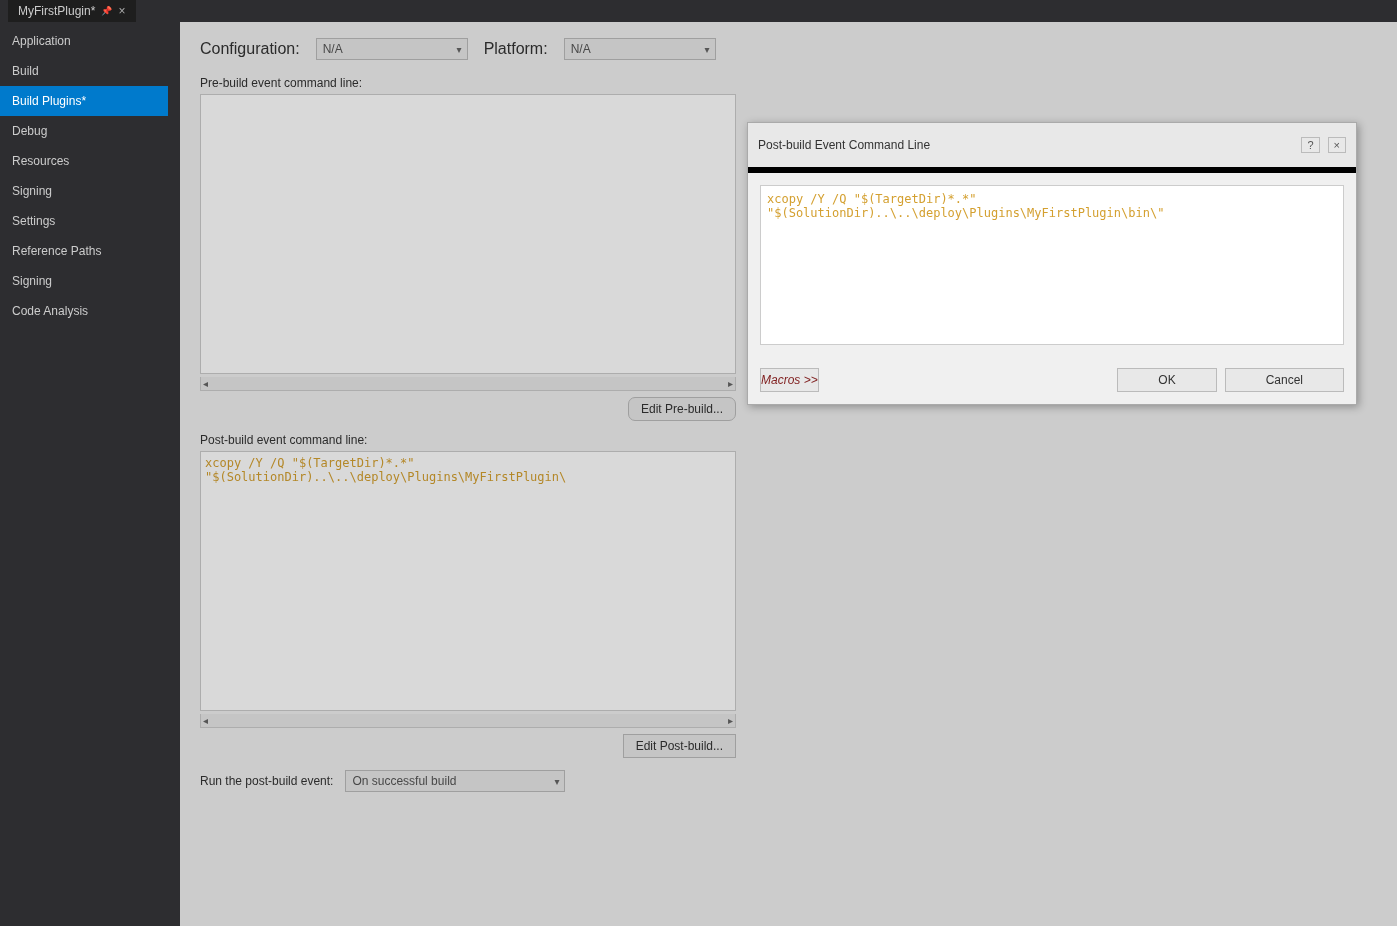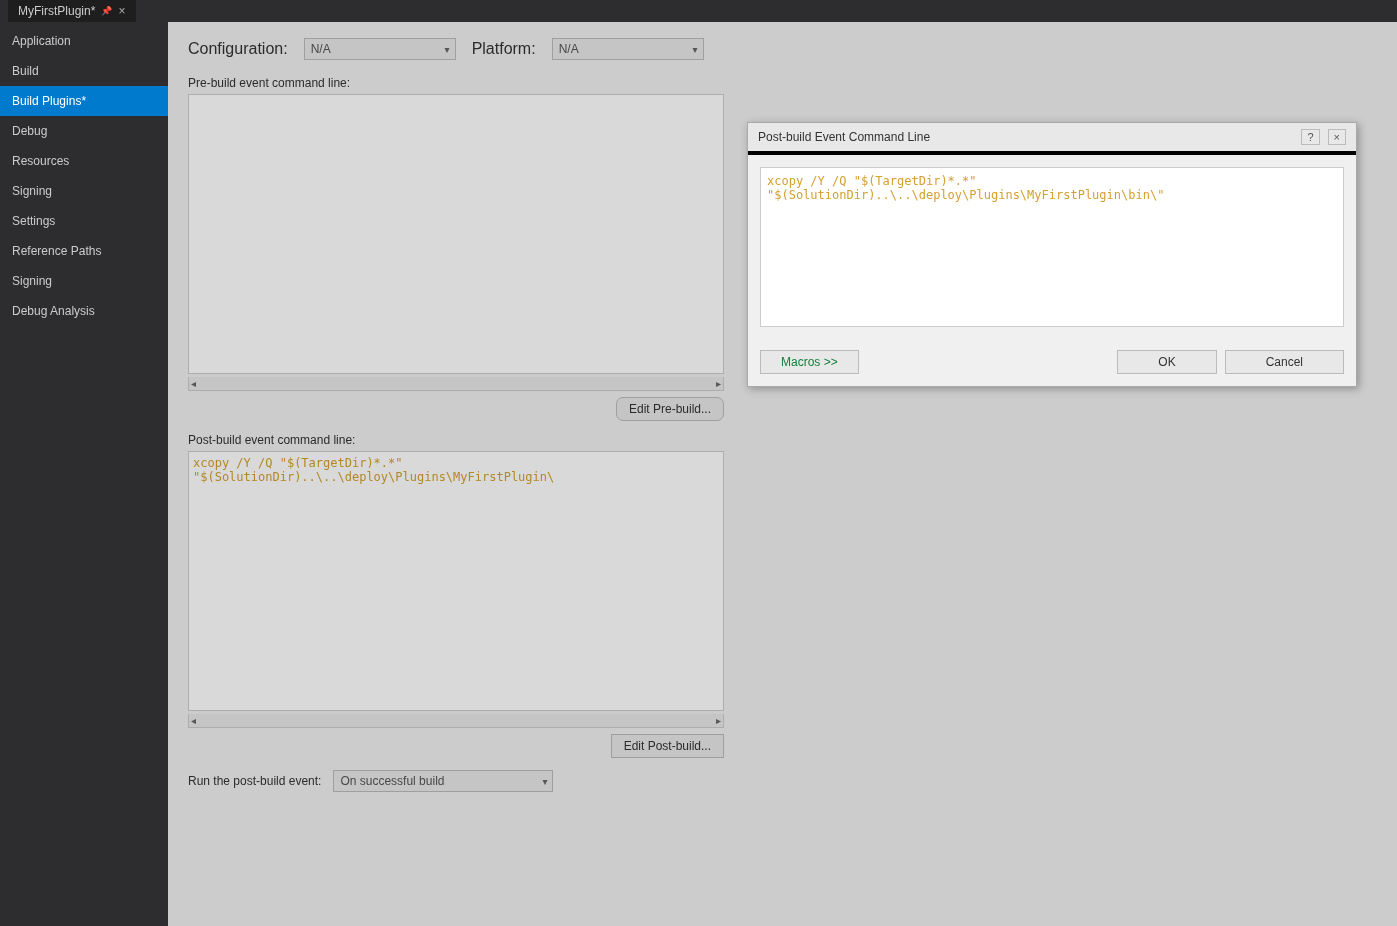--- a/index.html
+++ b/index.html
@@ -34,20 +34,21 @@
       gap: 6px;
       font-size: 12px;
       height: 22px;
     }
 
     
     .main-layout {
       display: flex;
       flex: 1;
       overflow: hidden;
+      gap: 12px;
     }
 
     
     .sidebar {
       width: 168px;
       background: #2d2d30;
       display: flex;
       flex-direction: column;
       padding-top: 4px;
     }
@@ -178,22 +179,22 @@
 
     
     .modal {
       background: #f0f0f0;
       border: 1px solid #aaa;
       box-shadow: 2px 2px 8px rgba(0,0,0,0.3);
       width: 610px;
     }
     .modal-titlebar {
       background: #e8e8e8;
-      border-bottom: 4px solid #000000;
-      padding: 6px 10px;
+      border-bottom: 6px solid #000000;
+      padding: 14px 10px;
       display: flex;
       align-items: center;
       justify-content: space-between;
     }
     .modal-title {
       font-size: 12px;
       color: #333;
     }
     .modal-titlebar-buttons {
       display: flex;
@@ -225,25 +226,26 @@
     }
     .modal-actions {
       display: flex;
       justify-content: flex-end;
       gap: 8px;
       padding: 8px 12px 12px;
     }
     .modal-macros-btn {
       background: #e8e8e8;
       border: 1px solid #bbb;
-      color: #15803d;
-      font-size: 12px;
-      padding: 4px 20px;
+      color: #7f1d1d;
+      font-size: 12px;
+      padding: 4px 0;
       cursor: pointer;
       margin-right: auto;
+      font-style: italic;
     }
     .modal-ok-btn, .modal-cancel-btn {
       background: #e8e8e8;
       border: 1px solid #bbb;
       color: #333;
       font-size: 12px;
       padding: 4px 40px;
       cursor: pointer;
     }
 
@@ -275,21 +277,21 @@
   <div class="sidebar">
     <div class="sidebar-item">Application</div>
     <div class="sidebar-item">Build</div>
     <div class="sidebar-item active">Build Plugins*</div>
     <div class="sidebar-item">Debug</div>
     <div class="sidebar-item">Resources</div>
     <div class="sidebar-item">Signing</div>
     <div class="sidebar-item">Settings</div>
     <div class="sidebar-item">Reference Paths</div>
     <div class="sidebar-item">Signing</div>
-    <div class="sidebar-item">Debug Analysis</div>
+    <div class="sidebar-item">Code Analysis</div>
   </div>
 
   <div class="content-area">
 
     <div class="top-row">
       <label>Configuration:</label>
       <div class="dropdown-wrapper">
         <select class="dropdown-select">
           <option>N/A</option>
         </select>

